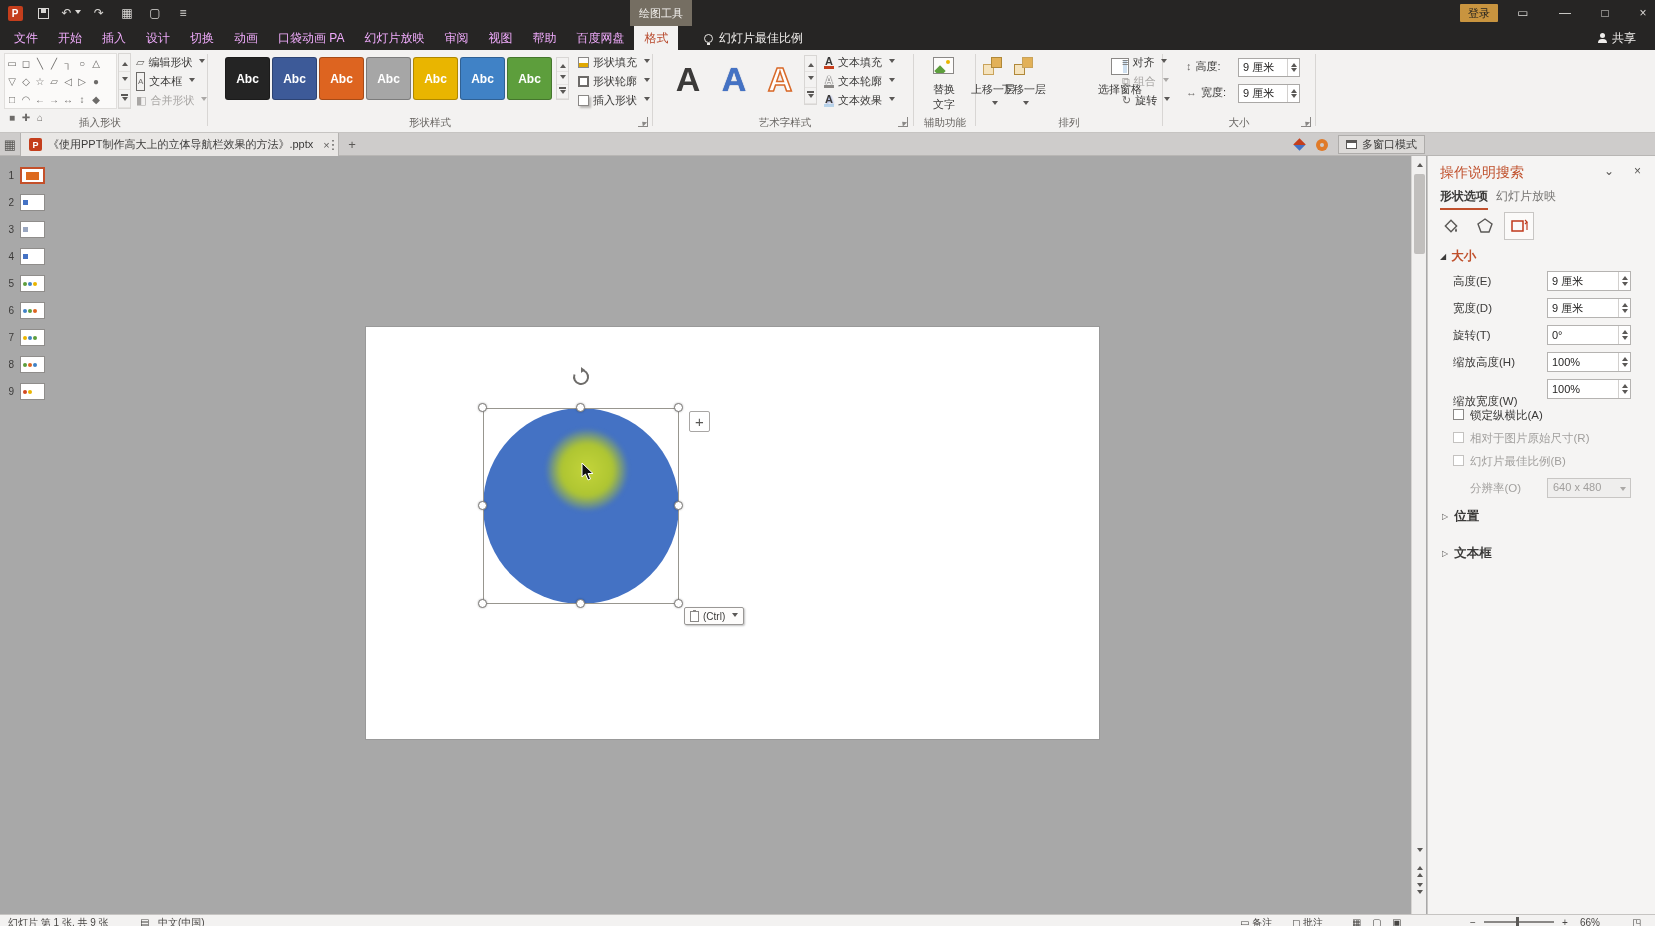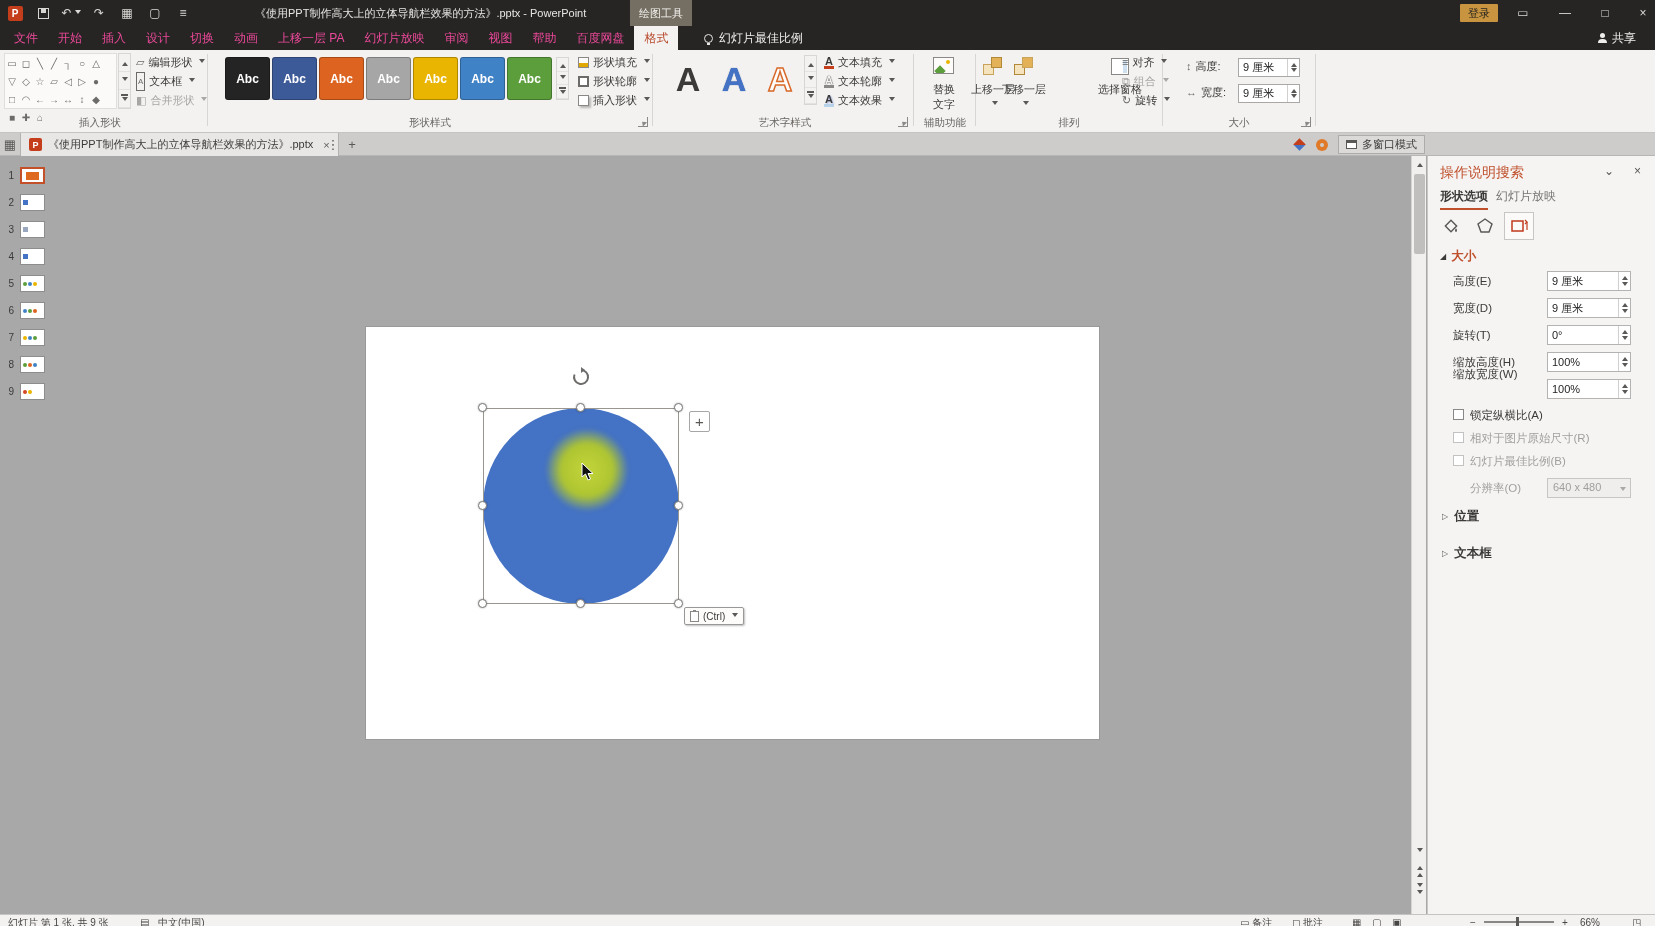--- a/index.html
+++ b/index.html
@@ -15,21 +15,21 @@
   .floppy{width:11px;height:11px;border:1px solid #d8d6d3;position:relative}
   .floppy::after{content:"";position:absolute;left:2px;top:0;width:5px;height:4px;background:#d8d6d3}
   .file-title{position:absolute;left:255px;top:0;height:26px;line-height:26px;font-size:11px;color:#e8e6e3;white-space:nowrap}
   .ctx-chip{position:absolute;left:630px;top:0;height:26px;line-height:26px;padding:0 9px;background:#756e62;font-size:11px;color:#f5f3f0}
   .login-btn{position:absolute;left:1460px;top:4px;height:18px;line-height:18px;padding:0 8px;background:#c8943f;color:#26241f;font-size:11px;border-radius:1px}
   .winbtn{position:absolute;top:0;width:34px;height:26px;display:flex;align-items:center;justify-content:center;font-size:12px;color:#dcdad7}
 
   
   .tabrow{position:absolute;left:0;top:26px;width:1655px;height:24px;background:#262524}
   #ribbon-tabs{position:absolute;left:4px;top:0;height:24px;display:flex}
-  .rtab{height:24px;line-height:24px;padding:0 10px;font-size:12px;color:#ec4899;white-space:nowrap}
+  .rtab{height:24px;line-height:24px;padding:0 10px;font-size:12px;color:#f0abfc;white-space:nowrap}
   .rtab.active{background:#f3f2f1;color:#b7472a}
   .search-area{position:absolute;left:704px;top:0;height:24px;display:flex;align-items:center;gap:6px;color:#efedeb;font-size:12px}
   .bulb{width:9px;height:9px;border:1px solid #e8e6e3;border-radius:50%;position:relative}
   .bulb::after{content:"";position:absolute;left:2px;top:8px;width:3px;height:2px;background:#e8e6e3}
   .share-area{position:absolute;left:1598px;top:0;height:24px;display:flex;align-items:center;gap:5px;color:#efedeb;font-size:12px}
   .person{width:9px;height:10px;position:relative}
   .person::before{content:"";position:absolute;left:2px;top:0;width:5px;height:5px;border-radius:50%;background:#efedeb}
   .person::after{content:"";position:absolute;left:0;top:6px;width:9px;height:4px;border-radius:4px 4px 0 0;background:#efedeb}
 
   
@@ -159,38 +159,37 @@
         </span>
       <span class="qic">
           <span class="floppy"></span>
         </span>
       <span class="qic">↶<span class="dd" style="border-top-color:#dcdad7"></span></span>
       <span class="qic">↷</span>
       <span class="qic">▦</span>
       <span class="qic">▢</span>
       <span class="qic">≡</span>
     </div>
-    <div class="file-title">《使用PPT制作高大上的立体导航栏效果的方法》.pptx - PowerPoint</div>
     <div class="ctx-chip">绘图工具</div>
     <div class="login-btn">登录</div>
     <div class="winbtn" style="left:1506px">▭</div>
     <div class="winbtn" style="left:1548px">—</div>
     <div class="winbtn" style="left:1588px">□</div>
     <div class="winbtn" style="left:1626px">×</div>
   </div>
 
   <div class="tabrow">
     <div id="ribbon-tabs">
         <div class="rtab">文件</div>
         <div class="rtab">开始</div>
         <div class="rtab">插入</div>
         <div class="rtab">设计</div>
         <div class="rtab">切换</div>
         <div class="rtab">动画</div>
-        <div class="rtab">上移一层 PA</div>
+        <div class="rtab">口袋动画 PA</div>
         <div class="rtab">幻灯片放映</div>
         <div class="rtab">审阅</div>
         <div class="rtab">视图</div>
         <div class="rtab">帮助</div>
         <div class="rtab">百度网盘</div>
         <div class="rtab active">格式</div>
       </div>
     <div class="search-area">
       <span class="bulb"></span>
       <span>幻灯片最佳比例</span>
@@ -636,21 +635,21 @@
       <span class="spin">
           <i>
             <span class="tri-u"></span>
           </i>
           <i>
             <span class="tri-d"></span>
           </i>
         </span>
     </div>
 
-    <div class="prow-l" style="top:211px">缩放宽度(W)</div>
+    <div class="prow-l" style="top:238px">缩放宽度(W)</div>
     <div class="pctl" style="top:223px">
       <input readonly="" value="100%" style="">
       <span class="spin">
           <i>
             <span class="tri-u"></span>
           </i>
           <i>
             <span class="tri-d"></span>
           </i>
         </span>

